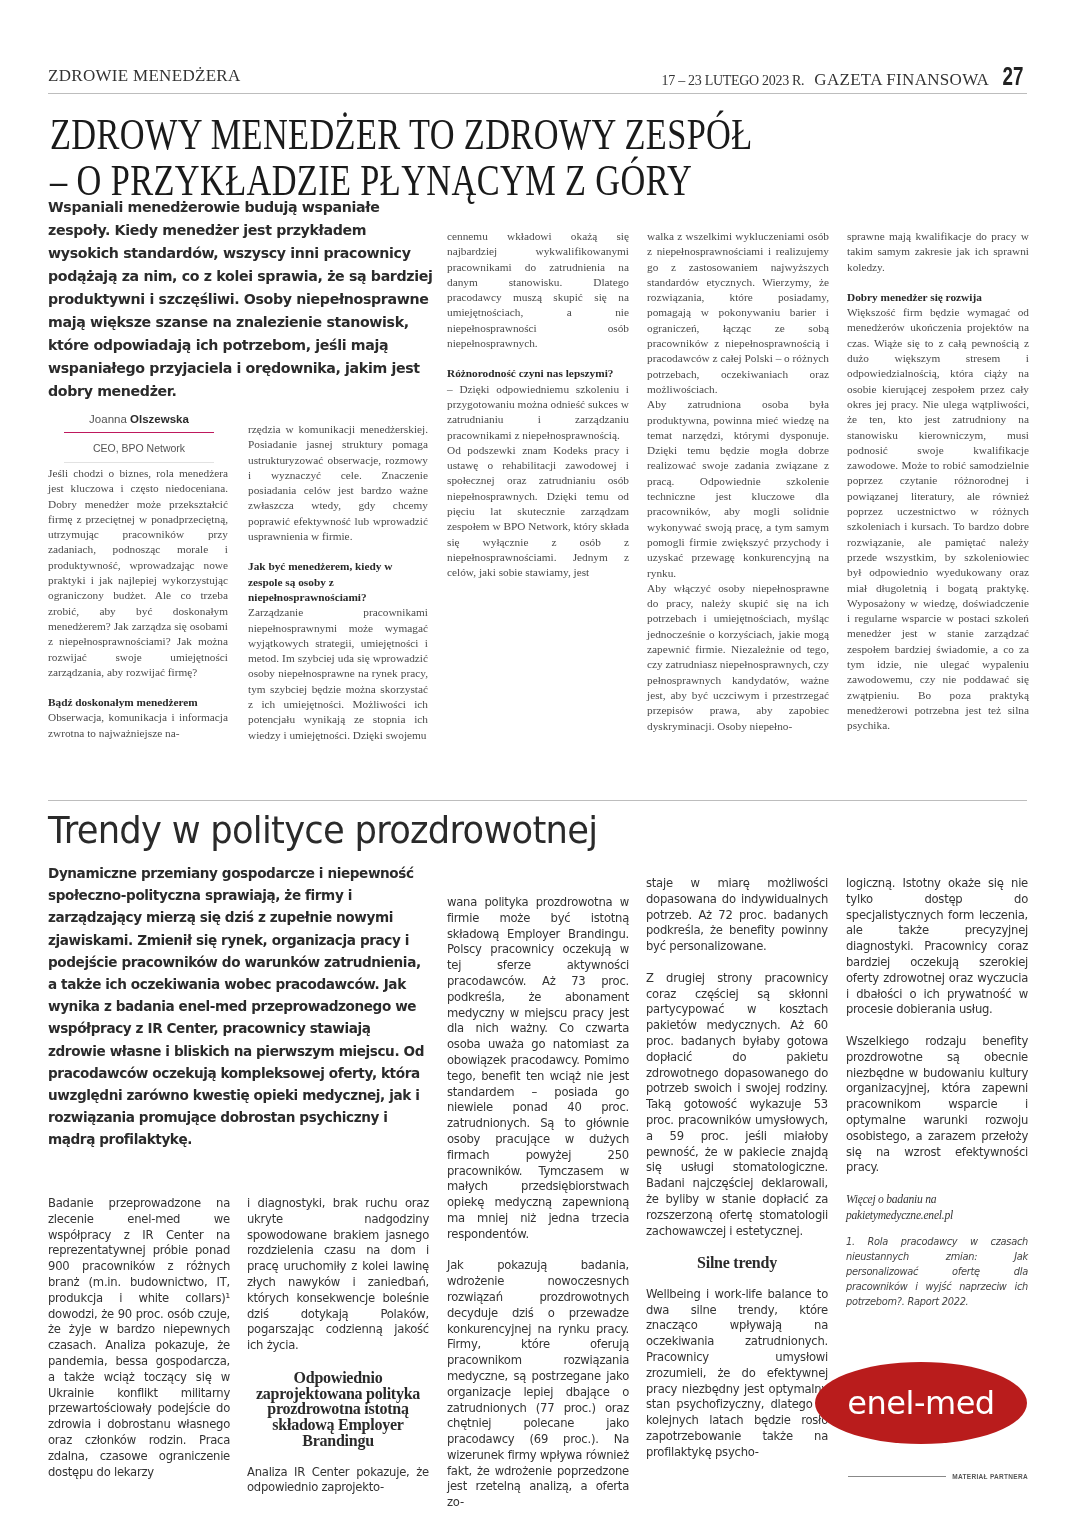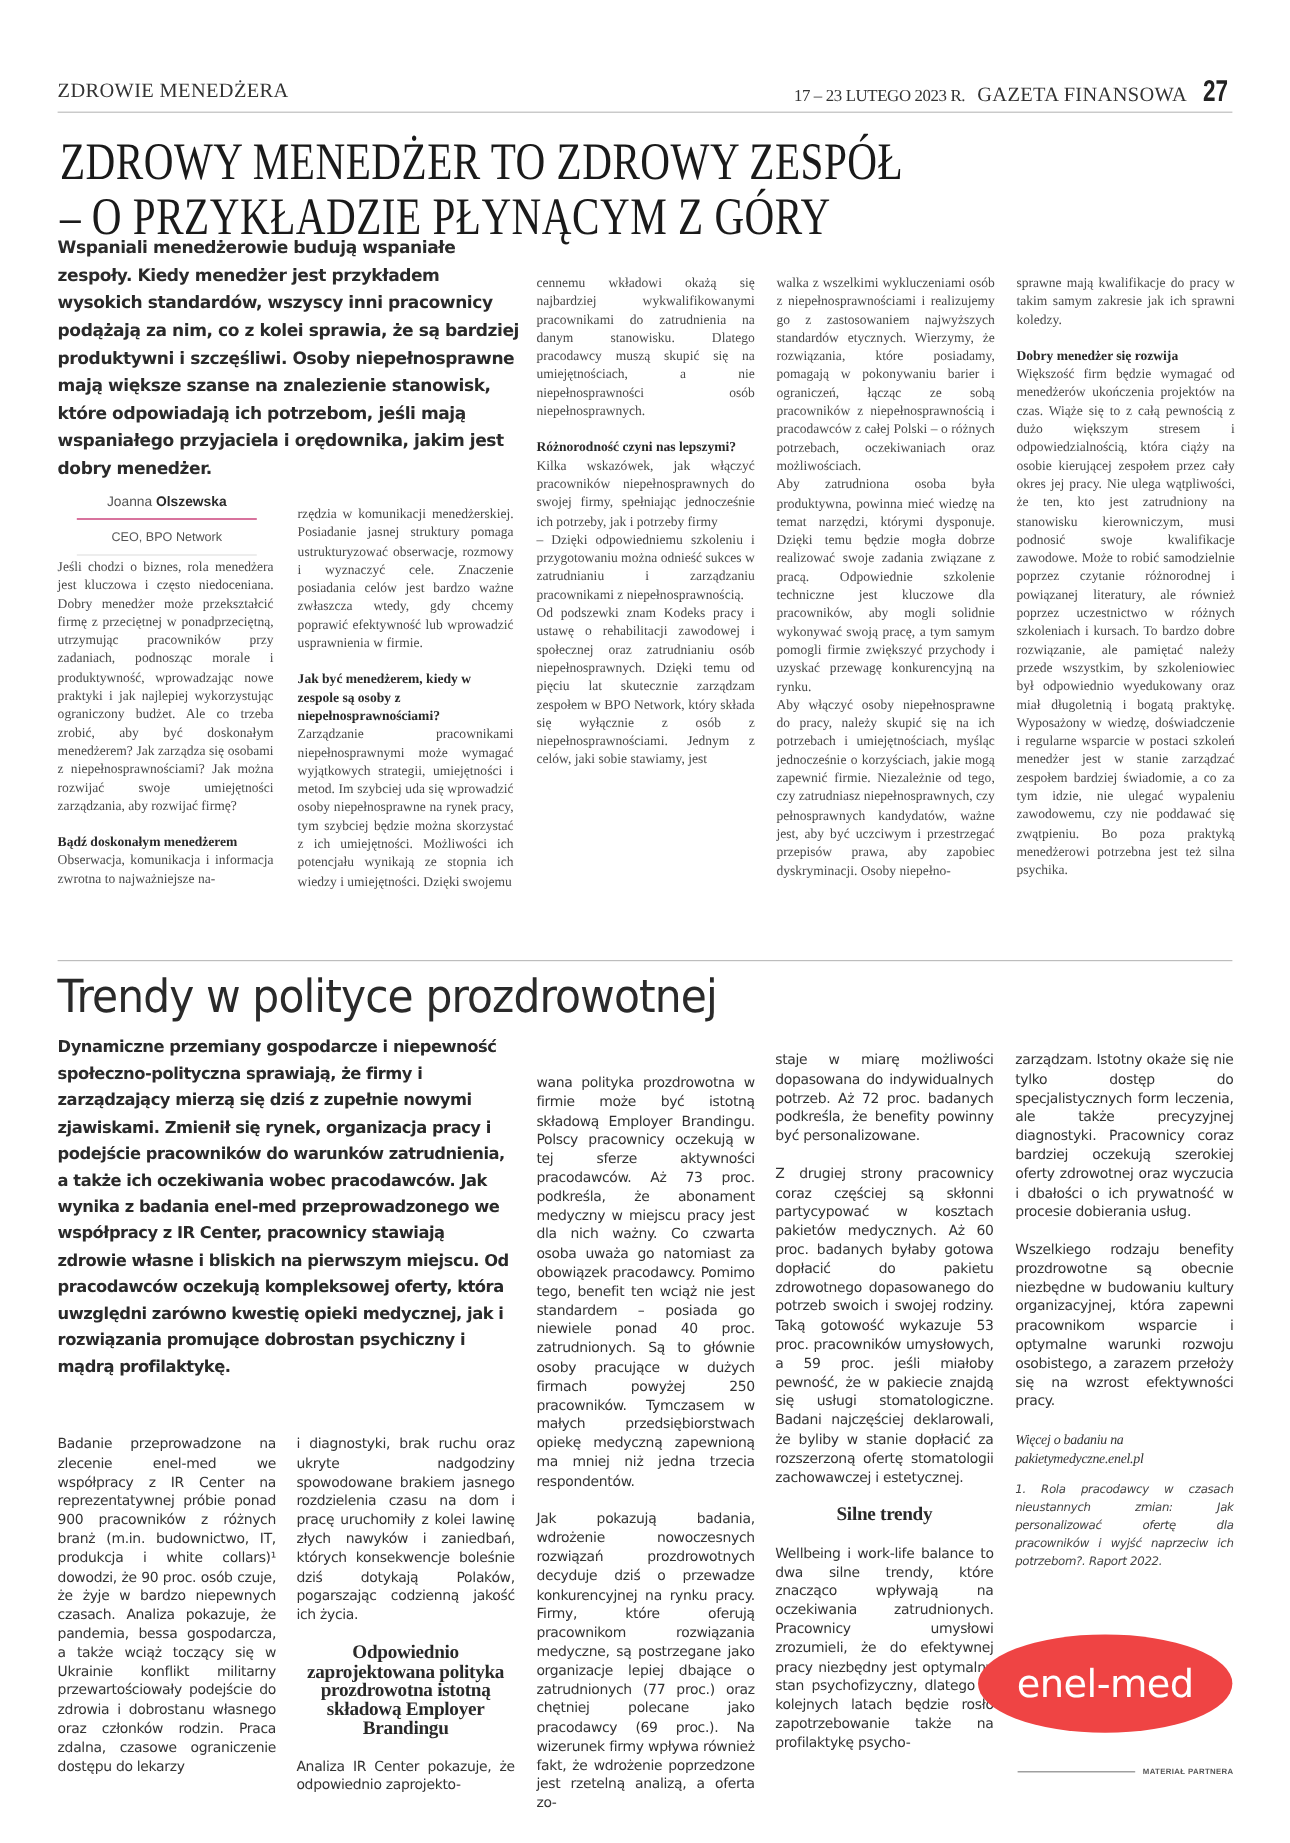--- a/index.html
+++ b/index.html
@@ -33,21 +33,21 @@
 
   .lead2 { position: absolute; left: 48px; top: 862px; width: 380px; font-family: "DejaVu Sans", sans-serif; font-weight: bold; font-size: 13.6px; line-height: 22.2px; color: #2b2b2b; letter-spacing: -0.4px; }
 
   .scol { position: absolute; font-family: "DejaVu Sans", sans-serif; font-size: 11.6px; line-height: 15.8px; color: #333; text-align: justify; letter-spacing: -0.25px; }
   .scol p { margin: 0; }
   .scol .gap { height: 15.8px; }
   .scol h4 { font-family: Liberation Serif, serif; font-weight: bold; font-size: 16px; line-height: 15.8px; color: #2a2a2a; text-align: center; }
   .scol .ital { font-style: italic; text-align: left; font-family: Liberation Serif, serif; }
   .scol .foot { font-style: italic; font-size: 9.8px; line-height: 15px; color: #444; }
 
-  .logo { position: absolute; left: 815px; top: 1362px; width: 212px; height: 82px; border-radius: 50%; background: #ef4444; display: flex; align-items: center; justify-content: center; }
+  .logo { position: absolute; left: 815px; top: 1362px; width: 212px; height: 82px; border-radius: 50%; background: #b91c1c; display: flex; align-items: center; justify-content: center; }
   .logo span { font-family: "DejaVu Sans", sans-serif; color: #ffffff; font-size: 32px; letter-spacing: -0.5px; }
 
   .partner { position: absolute; left: 848px; top: 1473px; width: 180px; display: flex; align-items: center; gap: 6px; }
   .partner .line { flex: 1; border-top: 1px solid #888; }
   .partner span { font-family: "Liberation Sans", sans-serif; font-size: 6.5px; color: #555; letter-spacing: 0.3px; font-weight: bold; }
 </style>
 </head>
 <body>
 
 <div class="header">
@@ -85,21 +85,20 @@
   <p>rzędzia w komunikacji menedżerskiej. Posiadanie jasnej struktury pomaga ustrukturyzować obserwacje, rozmowy i wyznaczyć cele. Znaczenie posiadania celów jest bardzo ważne zwłaszcza wtedy, gdy chcemy poprawić efektywność lub wprowadzić usprawnienia w firmie.</p>
   <div class="gap"></div>
   <h4>Jak być menedżerem, kiedy w zespole są osoby z niepełnosprawnościami?</h4>
   <p>Zarządzanie pracownikami niepełnosprawnymi może wymagać wyjątkowych strategii, umiejętności i metod. Im szybciej uda się wprowadzić osoby niepełnosprawne na rynek pracy, tym szybciej będzie można skorzystać z ich umiejętności. Możliwości ich potencjału wynikają ze stopnia ich wiedzy i umiejętności. Dzięki swojemu</p>
 </div>
 
 <div class="col" style="left:447px; top:229px; width:182px;">
   <p>cennemu wkładowi okażą się najbardziej wykwalifikowanymi pracownikami do zatrudnienia na danym stanowisku. Dlatego pracodawcy muszą skupić się na umiejętnościach, a nie niepełnosprawności osób niepełnosprawnych.</p>
   <div class="gap"></div>
   <h4>Różnorodność czyni nas lepszymi?</h4>
-  <p>Kilka wskazówek, jak włączyć pracowników niepełnosprawnych do swojej firmy, spełniając jednocześnie ich potrzeby, jak i potrzeby firmy</p>
   <p>– Dzięki odpowiedniemu szkoleniu i przygotowaniu można odnieść sukces w zatrudnianiu i zarządzaniu pracownikami z niepełnosprawnością.</p>
   <p>Od podszewki znam Kodeks pracy i ustawę o rehabilitacji zawodowej i społecznej oraz zatrudnianiu osób niepełnosprawnych. Dzięki temu od pięciu lat skutecznie zarządzam zespołem w BPO Network, który składa się wyłącznie z osób z niepełnosprawnościami. Jednym z celów, jaki sobie stawiamy, jest</p>
 </div>
 
 <div class="col" style="left:647px; top:229px; width:182px;">
   <p>walka z wszelkimi wykluczeniami osób z niepełnosprawnościami i realizujemy go z zastosowaniem najwyższych standardów etycznych. Wierzymy, że rozwiązania, które posiadamy, pomagają w pokonywaniu barier i ograniczeń, łącząc ze sobą pracowników z niepełnosprawnością i pracodawców z całej Polski – o różnych potrzebach, oczekiwaniach oraz możliwościach.</p>
   <p>Aby zatrudniona osoba była produktywna, powinna mieć wiedzę na temat narzędzi, którymi dysponuje. Dzięki temu będzie mogła dobrze realizować swoje zadania związane z pracą. Odpowiednie szkolenie techniczne jest kluczowe dla pracowników, aby mogli solidnie wykonywać swoją pracę, a tym samym pomogli firmie zwiększyć przychody i uzyskać przewagę konkurencyjną na rynku.</p>
   <p>Aby włączyć osoby niepełnosprawne do pracy, należy skupić się na ich potrzebach i umiejętnościach, myśląc jednocześnie o korzyściach, jakie mogą zapewnić firmie. Niezależnie od tego, czy zatrudniasz niepełnosprawnych, czy pełnosprawnych kandydatów, ważne jest, aby być uczciwym i przestrzegać przepisów prawa, aby zapobiec dyskryminacji. Osoby niepełno-</p>
 </div>
 
@@ -138,21 +137,21 @@
   <p>staje w miarę możliwości dopasowana do indywidualnych potrzeb. Aż 72 proc. badanych podkreśla, że benefity powinny być personalizowane.</p>
   <div class="gap"></div>
   <p>Z drugiej strony pracownicy coraz częściej są skłonni partycypować w kosztach pakietów medycznych. Aż 60 proc. badanych byłaby gotowa dopłacić do pakietu zdrowotnego dopasowanego do potrzeb swoich i swojej rodziny. Taką gotowość wykazuje 53 proc. pracowników umysłowych, a 59 proc. jeśli miałoby pewność, że w pakiecie znajdą się usługi stomatologiczne. Badani najczęściej deklarowali, że byliby w stanie dopłacić za rozszerzoną ofertę stomatologii zachowawczej i estetycznej.</p>
   <div class="gap"></div>
   <h4>Silne trendy</h4>
   <div class="gap"></div>
   <p>Wellbeing i work-life balance to dwa silne trendy, które znacząco wpływają na oczekiwania zatrudnionych. Pracownicy umysłowi zrozumieli, że do efektywnej pracy niezbędny jest optymalny stan psychofizyczny, dlatego w kolejnych latach będzie rosło zapotrzebowanie także na profilaktykę psycho-</p>
 </div>
 
 <div class="scol" style="left:846px; top:876px; width:182px;">
-  <p>zarządzam. Istotny okaże się nie tylko dostęp do specjalistycznych form leczenia, ale także precyzyjnej diagnostyki. Pracownicy coraz bardziej oczekują szerokiej oferty zdrowotnej oraz wyczucia i dbałości o ich prywatność w procesie dobierania usług.</p>
+  <p>logiczną. Istotny okaże się nie tylko dostęp do specjalistycznych form leczenia, ale także precyzyjnej diagnostyki. Pracownicy coraz bardziej oczekują szerokiej oferty zdrowotnej oraz wyczucia i dbałości o ich prywatność w procesie dobierania usług.</p>
   <div class="gap"></div>
   <p>Wszelkiego rodzaju benefity prozdrowotne są obecnie niezbędne w budowaniu kultury organizacyjnej, która zapewni pracownikom wsparcie i optymalne warunki rozwoju osobistego, a zarazem przełoży się na wzrost efektywności pracy.</p>
   <div class="gap"></div>
   <p class="ital">Więcej o badaniu na pakietymedyczne.enel.pl</p>
   <div class="gap" style="height:10px"></div>
   <p class="foot">1. Rola pracodawcy w czasach nieustannych zmian: Jak personalizować ofertę dla pracowników i wyjść naprzeciw ich potrzebom?. Raport 2022.</p>
 </div>
 
 <div class="logo">
   <span>enel-med</span>

